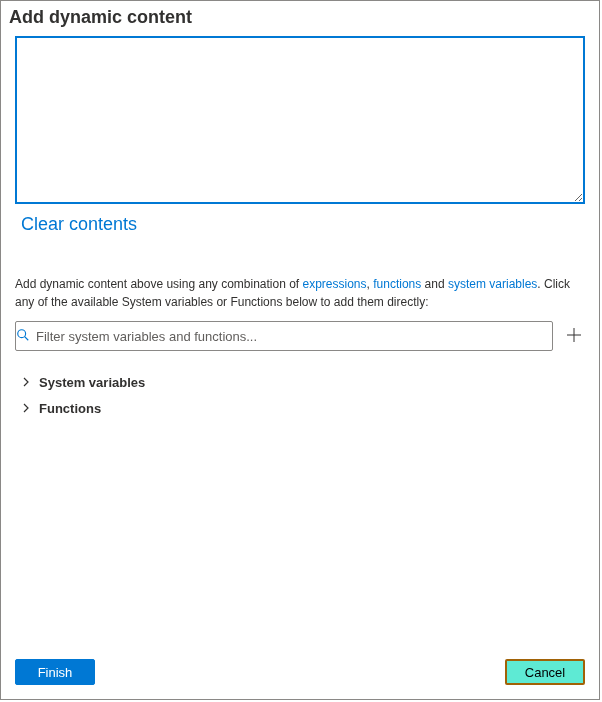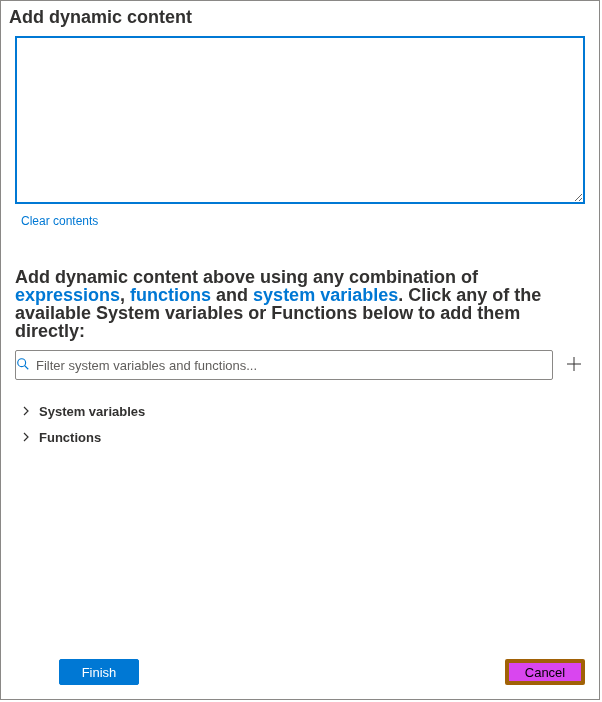--- a/index.html
+++ b/index.html
@@ -41,33 +41,32 @@
       border: 2px solid #0078d4;
       resize: both;
       font-family: inherit;
       font-size: 13px;
       padding: 6px 6px;
       outline: none;
       overflow: auto;
     }
     .clear-link {
       color: #0078d4;
-      font-size: 12px;
+      font-size: 18px;
       margin-top: 10px;
       margin-left: 6px;
       cursor: pointer;
       display: inline-block;
       width: fit-content;
     }
     .help-text {
       margin-top: 40px;
-      font-size: 18px;
+      font-size: 12px;
       line-height: 18px;
       color: #323130;
-      font-weight: bold;
     }
     .help-text a {
       color: #0078d4;
       text-decoration: none;
       cursor: pointer;
     }
     .filter-row {
       display: flex;
       align-items: center;
       margin-top: 10px;
@@ -135,29 +134,28 @@
       justify-content: space-between;
       padding: 12px 14px 14px 14px;
     }
     .btn {
       height: 26px;
       min-width: 80px;
       padding: 0 14px;
       font-size: 13px;
       font-family: inherit;
       cursor: pointer;
-      border: 4px solid #a16207;
-      background: #d946ef;
+      border: 2px solid #a16207;
+      background: #5eead4;
       border-radius: 2px;
     }
     .btn-primary {
       background: #0078d4;
       border: 1px solid #0078d4;
       color: #fff;
-      margin-left: 44px;
     }
   </style>
 </head>
 <body>
 
 <div class="dialog">
   <div class="dialog-title">Add dynamic content</div>
 
   <div class="content">
     <textarea class="editor" style=""></textarea>

